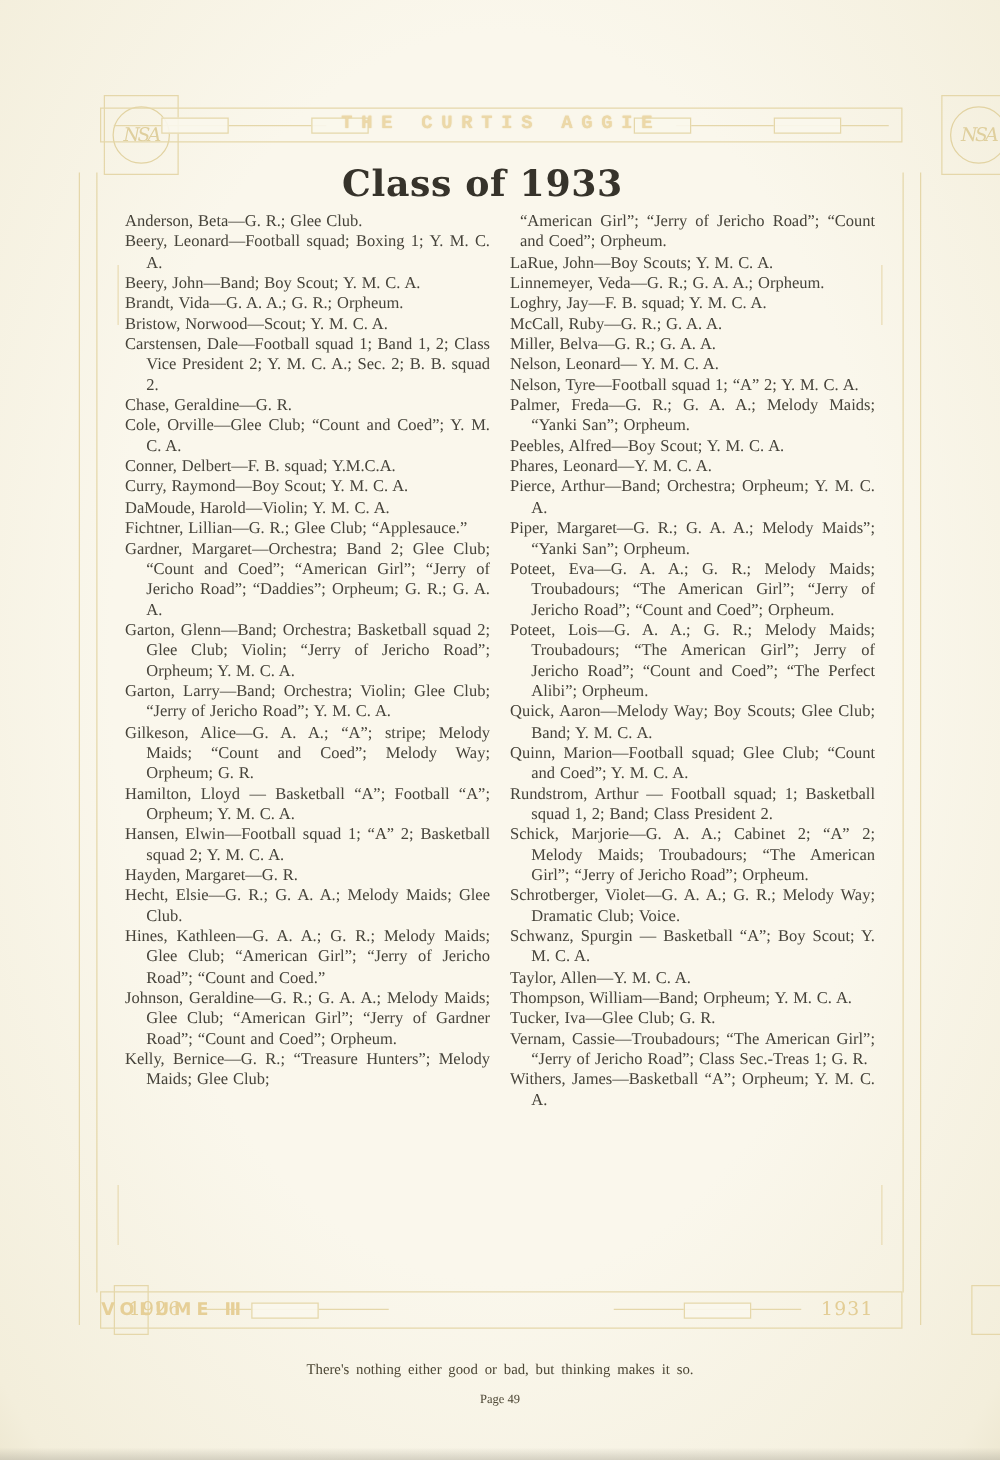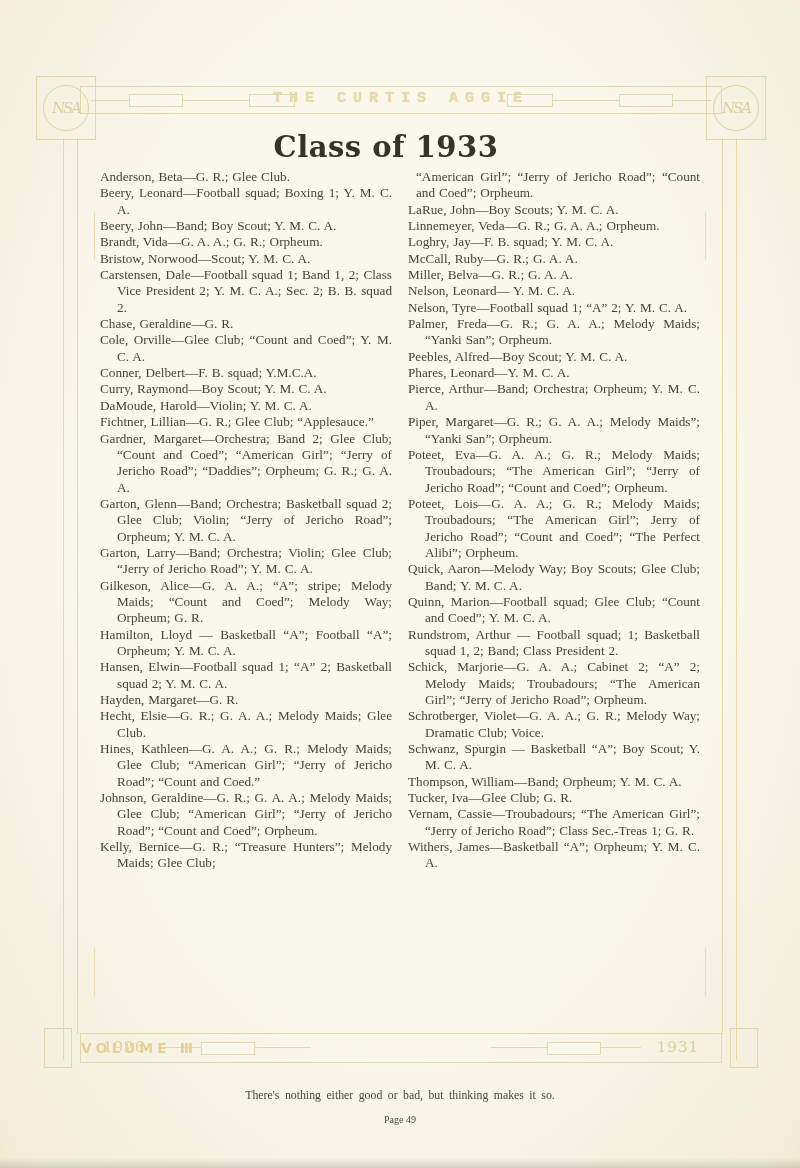--- a/index.html
+++ b/index.html
@@ -12,21 +12,21 @@
     position:relative;width:800px;height:1168px;
     background:radial-gradient(ellipse at 50% 45%, #faf7ec 55%, #f3eedb 95%, #eee8d2 100%);
   }
   .page::after{
     content:"";position:absolute;left:0;right:0;bottom:0;height:10px;
     background:linear-gradient(to bottom, rgba(201,197,182,0) 0%, rgba(185,181,166,.55) 100%);
     pointer-events:none;
   }
   
   .corner{position:absolute;border:1px solid #e5d7aa;background:transparent;
-    display:flex;align-items:center;justify-content:center;}
+    display:flex;align-items:center;justify-content:center;margin-left:47px;}
   .corner.tl{left:36px;top:76px;width:58px;height:62px;}
   .corner.tr{left:706px;top:76px;width:58px;height:62px;}
   .corner.bl{left:44px;top:1028px;width:26px;height:38px;}
   .corner.br{left:730px;top:1028px;width:26px;height:38px;}
   .mono-circle{width:44px;height:44px;border:1px solid #e2d3a2;border-radius:50%;
     display:flex;align-items:center;justify-content:center;}
   .mono{font-family:"DejaVu Serif", serif;font-style:italic;font-size:15px;
     letter-spacing:-2px;color:#dfcf9d;}
   .vline{position:absolute;width:0;border-left:1px solid #e5d7aa;}
   .vl-outer{left:63px;top:138px;height:922px;}
@@ -124,21 +124,21 @@
         <div class="entry">Fichtner, Lillian—G. R.; Glee Club; “Applesauce.”</div>
         <div class="entry">Gardner, Margaret—Orchestra; Band 2; Glee Club; “Count and Coed”; “American Girl”; “Jerry of Jericho Road”; “Daddies”; Orpheum; G. R.; G. A. A.</div>
         <div class="entry">Garton, Glenn—Band; Orchestra; Basketball squad 2; Glee Club; Violin; “Jerry of Jericho Road”; Orpheum; Y. M. C. A.</div>
         <div class="entry">Garton, Larry—Band; Orchestra; Violin; Glee Club; “Jerry of Jericho Road”; Y. M. C. A.</div>
         <div class="entry">Gilkeson, Alice—G. A. A.; “A”; stripe; Melody Maids; “Count and Coed”; Melody Way; Orpheum; G. R.</div>
         <div class="entry">Hamilton, Lloyd — Basketball “A”; Football “A”; Orpheum; Y. M. C. A.</div>
         <div class="entry">Hansen, Elwin—Football squad 1; “A” 2; Basketball squad 2; Y. M. C. A.</div>
         <div class="entry">Hayden, Margaret—G. R.</div>
         <div class="entry">Hecht, Elsie—G. R.; G. A. A.; Melody Maids; Glee Club.</div>
         <div class="entry">Hines, Kathleen—G. A. A.; G. R.; Melody Maids; Glee Club; “American Girl”; “Jerry of Jericho Road”; “Count and Coed.”</div>
-        <div class="entry">Johnson, Geraldine—G. R.; G. A. A.; Melody Maids; Glee Club; “American Girl”; “Jerry of Jericho Road”; “Count and Coed”; Orpheum.</div>
+        <div class="entry">Johnson, Geraldine—G. R.; G. A. A.; Melody Maids; Glee Club; “American Girl”; “Jerry of Gardner Road”; “Count and Coed”; Orpheum.</div>
         <div class="entry">Kelly, Bernice—G. R.; “Treasure Hunters”; Melody Maids; Glee Club;</div>
       </div>
     <div class="col">
         <div class="entry cont">“American Girl”; “Jerry of Jericho Road”; “Count and Coed”; Orpheum.</div>
         <div class="entry">LaRue, John—Boy Scouts; Y. M. C. A.</div>
         <div class="entry">Linnemeyer, Veda—G. R.; G. A. A.; Orpheum.</div>
         <div class="entry">Loghry, Jay—F. B. squad; Y. M. C. A.</div>
         <div class="entry">McCall, Ruby—G. R.; G. A. A.</div>
         <div class="entry">Miller, Belva—G. R.; G. A. A.</div>
         <div class="entry">Nelson, Leonard— Y. M. C. A.</div>
@@ -149,20 +149,21 @@
         <div class="entry">Pierce, Arthur—Band; Orchestra; Orpheum; Y. M. C. A.</div>
         <div class="entry">Piper, Margaret—G. R.; G. A. A.; Melody Maids”; “Yanki San”; Orpheum.</div>
         <div class="entry">Poteet, Eva—G. A. A.; G. R.; Melody Maids; Troubadours; “The American Girl”; “Jerry of Jericho Road”; “Count and Coed”; Orpheum.</div>
         <div class="entry">Poteet, Lois—G. A. A.; G. R.; Melody Maids; Troubadours; “The American Girl”; Jerry of Jericho Road”; “Count and Coed”; “The Perfect Alibi”; Orpheum.</div>
         <div class="entry">Quick, Aaron—Melody Way; Boy Scouts; Glee Club; Band; Y. M. C. A.</div>
         <div class="entry">Quinn, Marion—Football squad; Glee Club; “Count and Coed”; Y. M. C. A.</div>
         <div class="entry">Rundstrom, Arthur — Football squad; 1; Basketball squad 1, 2; Band; Class President 2.</div>
         <div class="entry">Schick, Marjorie—G. A. A.; Cabinet 2; “A” 2; Melody Maids; Troubadours; “The American Girl”; “Jerry of Jericho Road”; Orpheum.</div>
         <div class="entry">Schrotberger, Violet—G. A. A.; G. R.; Melody Way; Dramatic Club; Voice.</div>
         <div class="entry">Schwanz, Spurgin — Basketball “A”; Boy Scout; Y. M. C. A.</div>
+        <div class="entry">Taylor, Allen—Y. M. C. A.</div>
         <div class="entry">Thompson, William—Band; Orpheum; Y. M. C. A.</div>
         <div class="entry">Tucker, Iva—Glee Club; G. R.</div>
         <div class="entry">Vernam, Cassie—Troubadours; “The American Girl”; “Jerry of Jericho Road”; Class Sec.-Treas 1; G. R.</div>
         <div class="entry">Withers, James—Basketball “A”; Orpheum; Y. M. C. A.</div>
       </div>
   </div>
 
   <div class="band bottom">
     <span class="yr left">1926</span>
     <span class="cline" style="left:80px;width:150px;top:13px;"></span>

